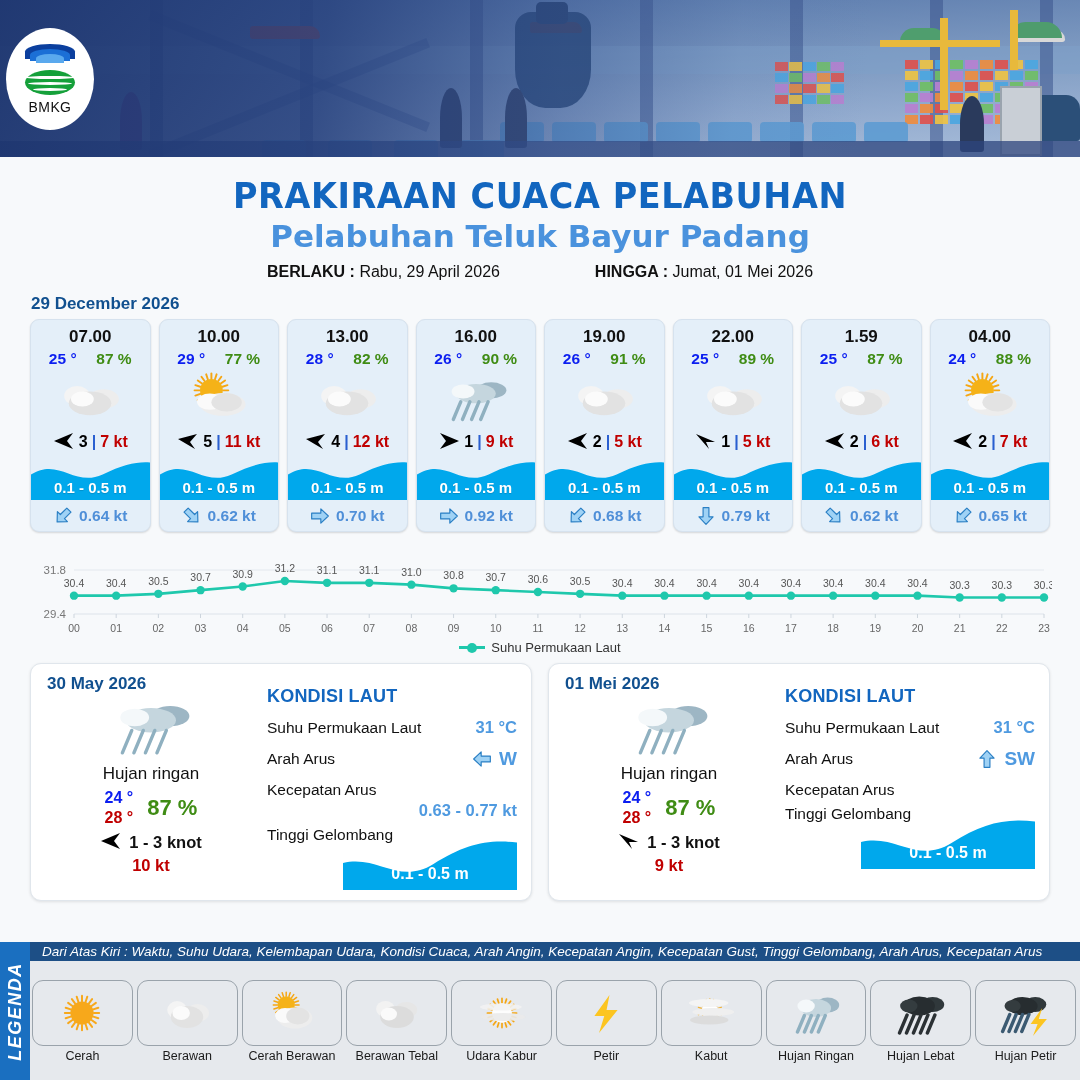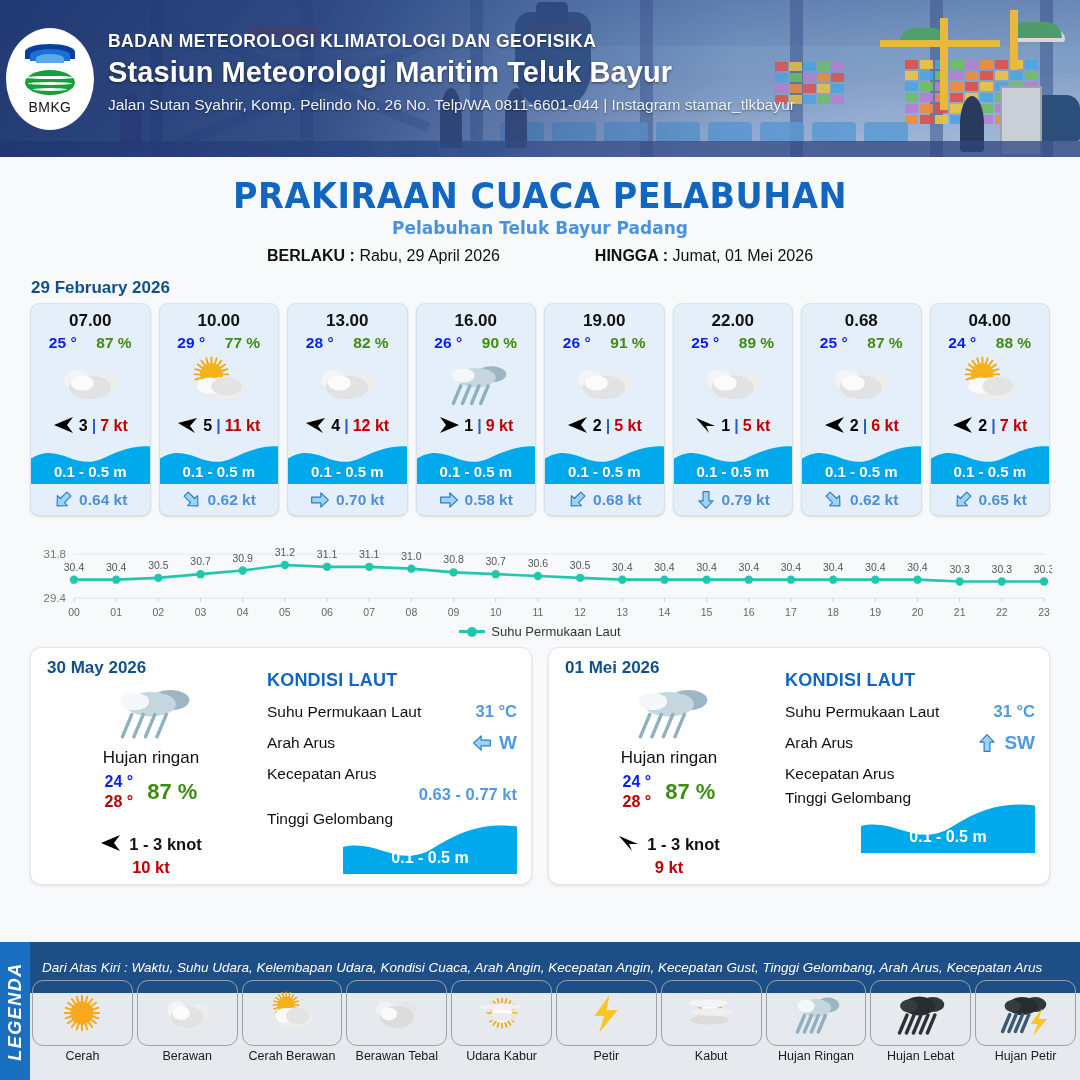--- a/index.html
+++ b/index.html
@@ -45,21 +45,21 @@
 
   .hdr-text { position:absolute; left:108px; top:31px; z-index:5; }
   .hdr-l1 { color:#fff; font-size:17.5px; font-weight:bold; letter-spacing:.45px; text-shadow:0 1px 2px rgba(0,0,0,.45);}
   .hdr-l2 { color:#fff; font-size:29px; font-weight:bold; letter-spacing:.1px; margin-top:4px; text-shadow:0 1px 3px rgba(0,0,0,.5);}
   .hdr-l3 { color:#eef3fa; font-size:15.5px; margin-top:7px; text-shadow:0 1px 2px rgba(0,0,0,.5);}
 
   
   .title-wrap { text-align:center; margin-top:18px; }
   .t1 { font-size:36px; font-weight:bold; color:#1266bf; letter-spacing:.6px;
         font-family:"DejaVu Sans", sans-serif; transform:scaleX(.93); }
-  .t2 { font-size:17px; font-weight:bold; color:#4a92dd; margin-top:2px;
+  .t2 { font-size:31px; font-weight:bold; color:#4a92dd; margin-top:2px;
         font-family:"DejaVu Sans", sans-serif; }
   .t3 { margin-top:9px; font-size:16px; color:#111; }
   .t3 .grp { display:inline-block; }
   .t3 .lab { font-weight:bold; }
   .t3 .sep { display:inline-block; width:86px; }
 
   
   .date-lbl { margin:13px 0 5px 31px; font-size:17px; font-weight:bold; color:#11508f; }
   .cards { display:flex; gap:8px; padding:0 30px; }
   .card {
@@ -100,21 +100,21 @@
       box-shadow:0 1px 3px rgba(0,0,0,.1); height:238px; position:relative; padding:12px 14px;}
   .p-left { position:absolute; left:16px; top:10px; width:208px; text-align:center;}
   .p-date { font-size:17px; font-weight:bold; color:#11508f; text-align:left; }
   .p-icon { height:70px; display:flex; align-items:center; justify-content:center; margin-top:-2px;}
   .p-cond { font-size:17px; color:#111; margin-top:2px;}
   .p-temps { display:flex; align-items:center; justify-content:center; gap:14px; margin-top:4px;}
   .p-tcol { text-align:left; }
   .p-tmin { font-size:16px; font-weight:bold; color:#0b1ef0; line-height:1.25;}
   .p-tmax { font-size:16px; font-weight:bold; color:#c00000; line-height:1.25;}
   .p-hum { font-size:22px; font-weight:bold; color:#3f8c14; }
-  .p-wind { display:flex; align-items:center; justify-content:center; gap:7px; margin-top:22px;}
+  .p-wind { display:flex; align-items:center; justify-content:center; gap:7px; margin-top:4px;}
   .p-wind .ar { font-size:19px; color:#000; line-height:1;}
   .p-wind .wtxt { font-size:16.5px; font-weight:bold; color:#111;}
   .p-gust { font-size:16.5px; font-weight:bold; color:#c00000; margin-top:3px; }
 
   .p-right { position:absolute; left:236px; right:14px; top:22px; }
   .p-rt { font-size:18px; font-weight:bold; color:#1266bf; letter-spacing:.2px;}
   .p-row { display:flex; justify-content:space-between; align-items:center; margin-top:11px; }
   .p-rlab { font-size:15.5px; color:#111; }
   .p-rval { font-size:16.5px; font-weight:bold; color:#4f9ae0; }
   .p-dirval { display:flex; align-items:center; gap:7px; }
@@ -123,21 +123,21 @@
   .p-waveblock { position:absolute; right:0; bottom:-2px; width:174px; height:54px; }
   .p-waveblock .wtxt { position:absolute; left:0; right:0; bottom:7px; text-align:center;
       color:#fff; font-size:16px; font-weight:bold; }
 
   
   .legenda { position:absolute; left:0; bottom:0; width:1080px; height:138px; background:#e6e9ed; }
   .leg-side { position:absolute; left:0; top:0; width:30px; height:138px; background:#1a6fc0;
       display:flex; align-items:center; justify-content:center; }
   .leg-side span { transform:rotate(-90deg); white-space:nowrap; color:#fff;
       font-size:18px; font-weight:bold; font-style:italic; letter-spacing:1.5px;}
-  .leg-note { position:absolute; left:30px; right:0; top:0; height:51px;
+  .leg-note { position:absolute; left:30px; right:0; top:0; height:19px;
       background:#1d4f86; color:#fff; font-size:13.5px; font-style:italic;
       display:flex; align-items:center; padding-left:12px; }
   .leg-items { position:absolute; left:32px; right:4px; top:38px; display:flex; gap:4px; }
   .leg-item { flex:1; text-align:center; }
   .leg-box { height:66px; border:1px solid #9aa3ab; border-radius:11px;
       display:flex; align-items:center; justify-content:center; background:transparent;}
   .leg-lab { font-size:12.5px; color:#1b1b1b; margin-top:3px; }
 </style>
 </head>
 <body>
@@ -269,44 +269,39 @@
     </div>
     <div class="grn">
       <i style="width:50px;height:25px;top:0;background:#15a03a"></i>
       <i style="width:50px;height:3px;top:6px;background:#fff"></i>
       <i style="width:44px;height:3px;top:12px;background:#fff"></i>
       <i style="width:34px;height:3px;top:18px;background:#fff"></i>
     </div>
     <div class="lbl">BMKG</div>
   </div>
 
-  <div class="hdr-text">
-    <div class="hdr-l1">BADAN METEOROLOGI KLIMATOLOGI DAN GEOFISIKA</div>
-    <div class="hdr-l2">Stasiun Meteorologi Maritim Teluk Bayur</div>
-    <div class="hdr-l3">Jalan Sutan Syahrir, Komp. Pelindo No. 26 No. Telp/WA 0811-6601-044 | Instagram stamar_tlkbayur</div>
-  </div>
 </div>
 
 <div class="title-wrap">
   <div class="t1">PRAKIRAAN CUACA PELABUHAN</div>
   <div class="t2">Pelabuhan Teluk Bayur Padang</div>
   <div class="t3">
     <span class="grp">
       <span class="lab">BERLAKU :</span>
       <span>Rabu, 29 April 2026</span>
     </span>
     <span class="sep"></span>
     <span class="grp">
       <span class="lab">HINGGA :</span>
       <span>Jumat, 01 Mei 2026</span>
     </span>
   </div>
 </div>
 
-<div class="date-lbl">29 February 2026</div>
+<div class="date-lbl">29 December 2026</div>
 <div class="cards" id="cardsRow">
     <div class="card">
     <div class="c-time">07.00</div>
     <div class="c-th">
       <span class="c-temp">25 °</span>
       <span class="c-hum">87 %</span>
     </div>
     <div class="c-icon">
         <svg width="76" height="54" viewBox="0 0 76 54">
           <ellipse cx="25.080000000000002" cy="23.76" rx="12.920000000000002" ry="9.719999999999999" fill="#f4f4f4"></ellipse>
@@ -470,21 +465,21 @@
              L 128,44 L 0,44 Z" fill="#00a8ec"></path>
         </svg>
       <div class="wtxt">0.1 - 0.5 m</div>
     </div>
     <div class="c-cur">
       <svg class="cur-arrow" viewBox="0 0 24 24">
     <g transform="rotate(0 12 12)">
       <polygon points="2,8.5 13,8.5 13,3.5 22,12 13,20.5 13,15.5 2,15.5" fill="#9fd2f5" stroke="#2a7fc4" stroke-width="1.4" stroke-linejoin="round"></polygon>
     </g>
         </svg>
-      <span class="cv">0.58 kt</span>
+      <span class="cv">0.92 kt</span>
     </div>
     </div>
     <div class="card">
     <div class="c-time">19.00</div>
     <div class="c-th">
       <span class="c-temp">26 °</span>
       <span class="c-hum">91 %</span>
     </div>
     <div class="c-icon">
         <svg width="76" height="54" viewBox="0 0 76 54">
@@ -552,21 +547,21 @@
     <div class="c-cur">
       <svg class="cur-arrow" viewBox="0 0 24 24">
     <g transform="rotate(90 12 12)">
       <polygon points="2,8.5 13,8.5 13,3.5 22,12 13,20.5 13,15.5 2,15.5" fill="#9fd2f5" stroke="#2a7fc4" stroke-width="1.4" stroke-linejoin="round"></polygon>
     </g>
         </svg>
       <span class="cv">0.79 kt</span>
     </div>
     </div>
     <div class="card">
-    <div class="c-time">0.68</div>
+    <div class="c-time">1.59</div>
     <div class="c-th">
       <span class="c-temp">25 °</span>
       <span class="c-hum">87 %</span>
     </div>
     <div class="c-icon">
         <svg width="76" height="54" viewBox="0 0 76 54">
           <ellipse cx="25.080000000000002" cy="23.76" rx="12.920000000000002" ry="9.719999999999999" fill="#f4f4f4"></ellipse>
           <ellipse cx="51.68000000000001" cy="27" rx="15.200000000000001" ry="9.719999999999999" fill="#ededed"></ellipse>
           <ellipse cx="38" cy="31.319999999999997" rx="21.28" ry="11.88" fill="#e2e2e2"></ellipse>
           <ellipse cx="30.400000000000002" cy="27" rx="11.4" ry="7.5600000000000005" fill="#fbfbfb"></ellipse>

